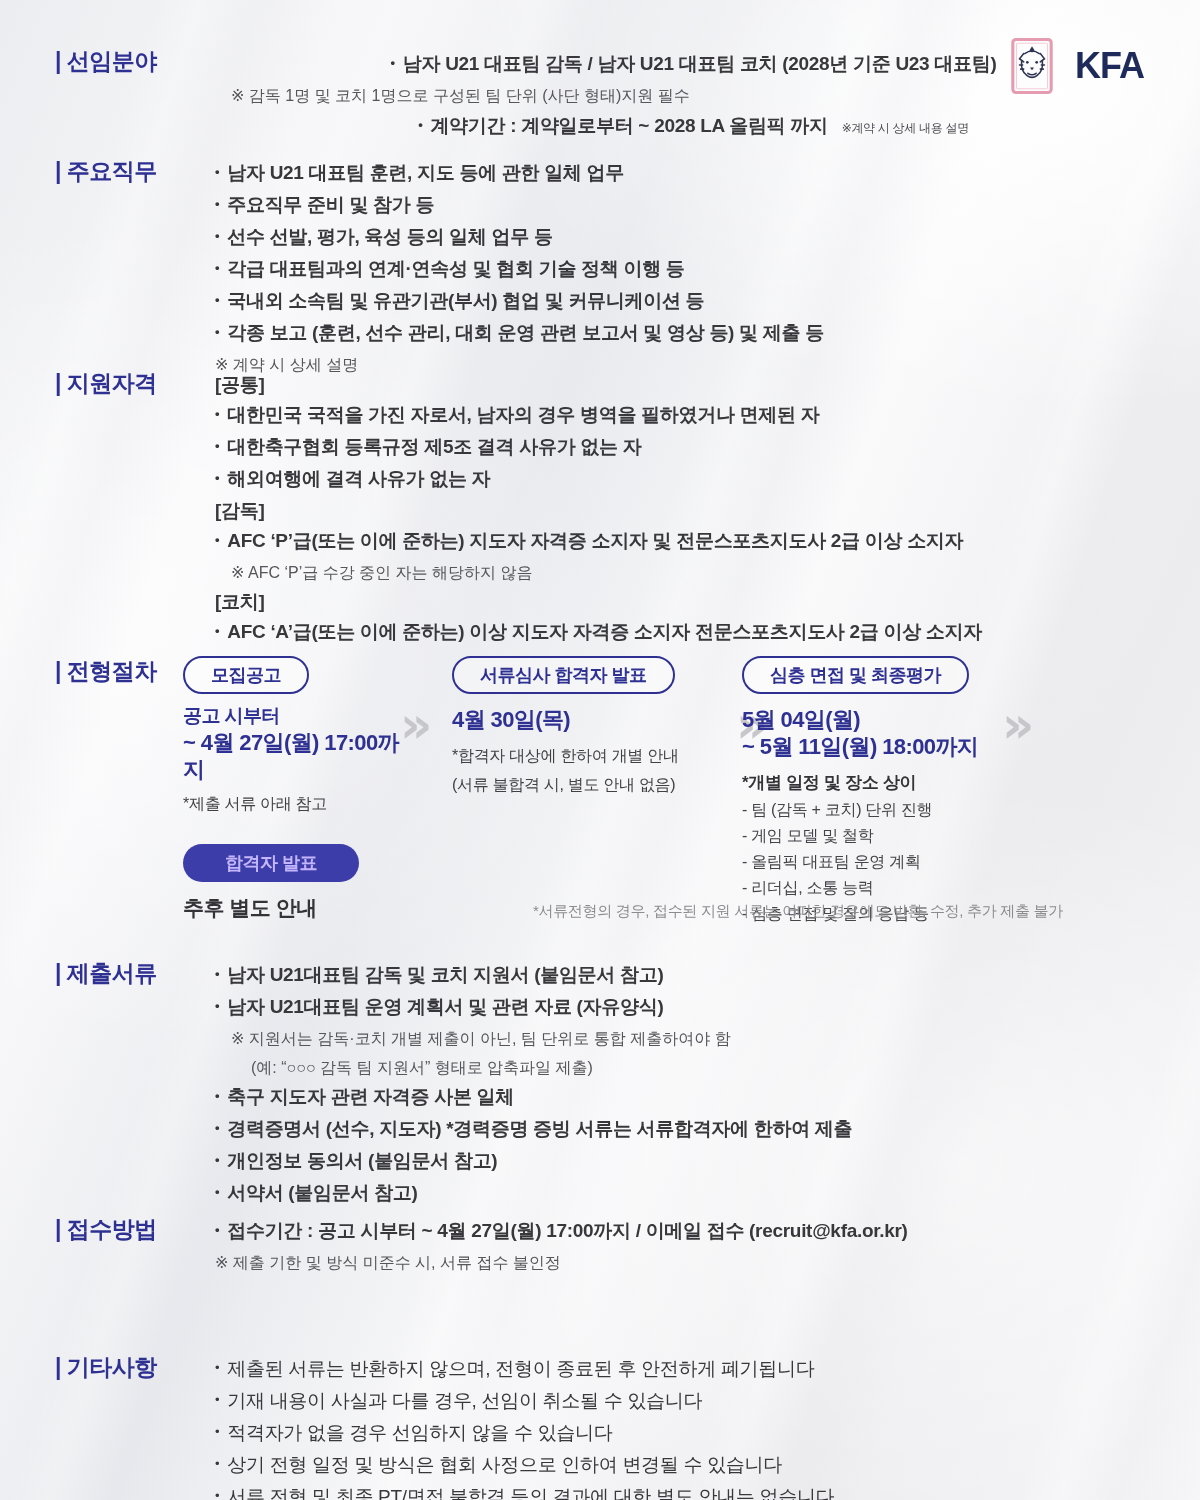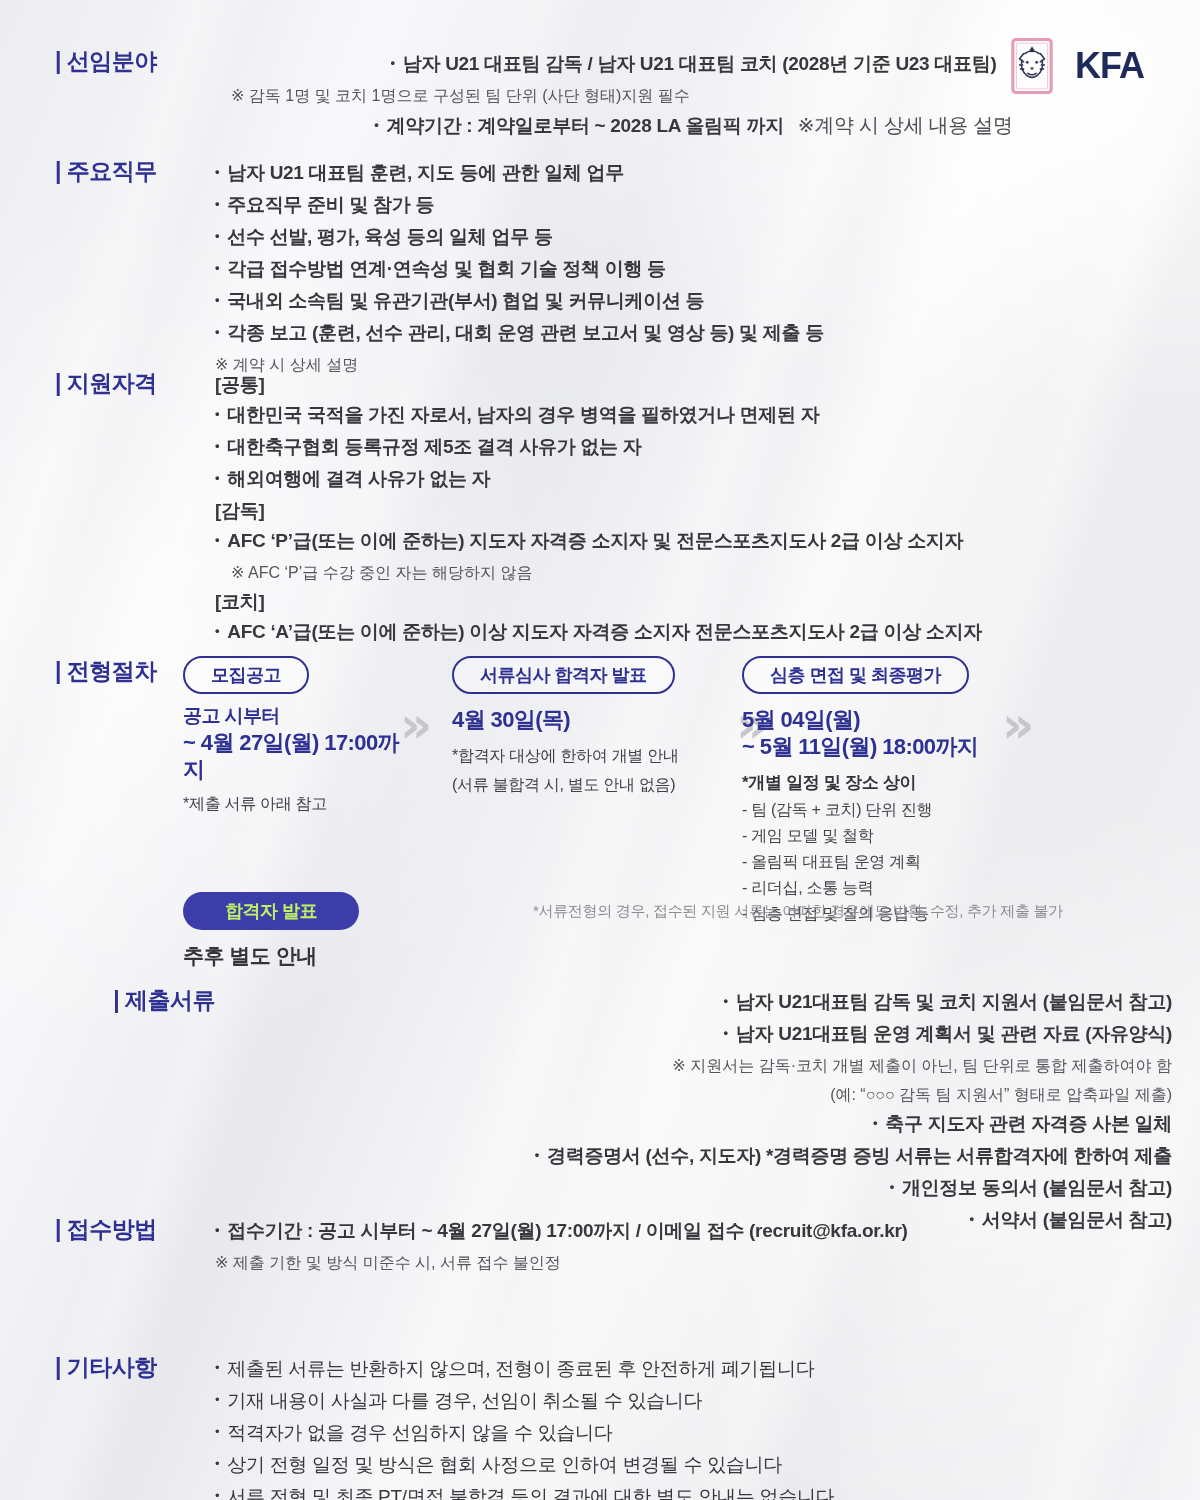--- a/index.html
+++ b/index.html
@@ -30,29 +30,29 @@
   }
   .sec{position:absolute;left:55px;right:28px;display:flex;align-items:flex-start;}
   .sec-title{flex:0 0 160px;width:160px;font-size:23px;font-weight:700;color:var(--accent);letter-spacing:-0.5px;line-height:30px;}
   .sec-body{flex:1;padding-top:2px;}
   .row{font-size:19px;line-height:30px;color:var(--text);letter-spacing:-0.3px;}
   .row.tall{line-height:31px;text-align:center;}
   .bold{font-weight:700;}
   .note{font-size:16px;line-height:29px;color:var(--note);font-weight:400;}
   .indent1{padding-left:16px;}
   .indent2{padding-left:36px;}
-  .inline-note{font-size:20px;color:#4c4c52;font-weight:400;margin-left:14px;}
+  .inline-note{font-size:12px;color:#4c4c52;font-weight:400;margin-left:14px;}
   .bullet::before{content:"•";display:inline-block;font-size:13px;transform:translateY(-3px);margin-right:8px;color:inherit;}
   .bracket{font-weight:700;}
   
   .proc{position:absolute;top:656px;left:0;width:1200px;height:318px;}
   .pcol{position:absolute;top:0;text-align:left;}
   .pill{display:inline-block;border:2.5px solid var(--accent);color:var(--accent);font-weight:700;
         font-size:18px;line-height:1;padding:8px 26px;border-radius:999px;letter-spacing:-0.5px;background:rgba(255,255,255,.35);}
-  .pill.filled{background:var(--pill-fill);border:none;color:#bef264;padding:10px 42px;margin-top:48px;}
+  .pill.filled{background:var(--pill-fill);border:none;color:#c4b5fd;padding:10px 42px;}
   .pdate{color:var(--accent);font-weight:700;font-size:22px;line-height:27px;letter-spacing:-0.6px;}
   .pdate.sm{font-size:19px;}
   .pnote{font-size:16px;color:#404045;line-height:29px;letter-spacing:-0.3px;}
   .pnote.b{font-weight:700;font-size:17px;color:#333338;}
   .pdetail{font-size:16px;color:#434348;line-height:26px;letter-spacing:-0.3px;}
   .presult{font-size:21px;font-weight:700;color:#333338;margin-top:12px;letter-spacing:-0.5px;}
   .arr{position:absolute;top:44px;font-size:50px;font-weight:700;color:var(--arrow);line-height:1;
        font-family:"DejaVu Sans",sans-serif;user-select:none;}
   .pfoot{position:absolute;top:246px;right:137px;font-size:15px;color:var(--footnote);letter-spacing:-0.3px;}
   .mt12{margin-top:12px;} .mt8{margin-top:8px;} .mt6{margin-top:6px;} .mt26{margin-top:26px;}
@@ -94,21 +94,21 @@
       <div class="row tall bold bullet"><span>계약기간 : 계약일로부터 ~ 2028 LA 올림픽 까지</span><span class="inline-note">※계약 시 상세 내용 설명</span></div>
     </div>
   </section>
 
   <section class="sec" style="top:156px;">
     <div class="sec-title">| 주요직무</div>
     <div class="sec-body">
       <div class="row bold bullet">남자 U21 대표팀 훈련, 지도 등에 관한 일체 업무</div>
       <div class="row bold bullet">주요직무 준비 및 참가 등</div>
       <div class="row bold bullet">선수 선발, 평가, 육성 등의 일체 업무 등</div>
-      <div class="row bold bullet">각급 접수방법 연계·연속성 및 협회 기술 정책 이행 등</div>
+      <div class="row bold bullet">각급 대표팀과의 연계·연속성 및 협회 기술 정책 이행 등</div>
       <div class="row bold bullet">국내외 소속팀 및 유관기관(부서) 협업 및 커뮤니케이션 등</div>
       <div class="row bold bullet">각종 보고 (훈련, 선수 관리, 대회 운영 관련 보고서 및 영상 등) 및 제출 등</div>
       <div class="note">※ 계약 시 상세 설명</div>
     </div>
   </section>
 
   <section class="sec" style="top:368px;">
     <div class="sec-title">| 지원자격</div>
     <div class="sec-body">
       <div class="row bracket">[공통]</div>
@@ -160,21 +160,21 @@
       <div class="pdetail">- 올림픽 대표팀 운영 계획</div>
       <div class="pdetail">- 리더십, 소통 능력</div>
       <div class="pdetail">- 심층 면접 및 질의 응답 등</div>
     </div>
 
     <span class="arr" style="left:1002px;">»</span>
 
     <div class="pfoot">*서류전형의 경우, 접수된 지원 서류는 어떠한 경우에도 반환, 수정, 추가 제출 불가</div>
   </div>
 
-  <section class="sec" style="top:985px;text-align:right;">
+  <section class="sec" style="top:958px;">
     <div class="sec-title">| 제출서류</div>
     <div class="sec-body">
       <div class="row bold bullet">남자 U21대표팀 감독 및 코치 지원서 (붙임문서 참고)</div>
       <div class="row bold bullet">남자 U21대표팀 운영 계획서 및 관련 자료 (자유양식)</div>
       <div class="note indent1">※ 지원서는 감독·코치 개별 제출이 아닌, 팀 단위로 통합 제출하여야 함</div>
       <div class="note indent2">(예: “○○○ 감독 팀 지원서” 형태로 압축파일 제출)</div>
       <div class="row bold bullet">축구 지도자 관련 자격증 사본 일체</div>
       <div class="row bold bullet">경력증명서 (선수, 지도자) *경력증명 증빙 서류는 서류합격자에 한하여 제출</div>
       <div class="row bold bullet">개인정보 동의서 (붙임문서 참고)</div>
       <div class="row bold bullet">서약서 (붙임문서 참고)</div>

